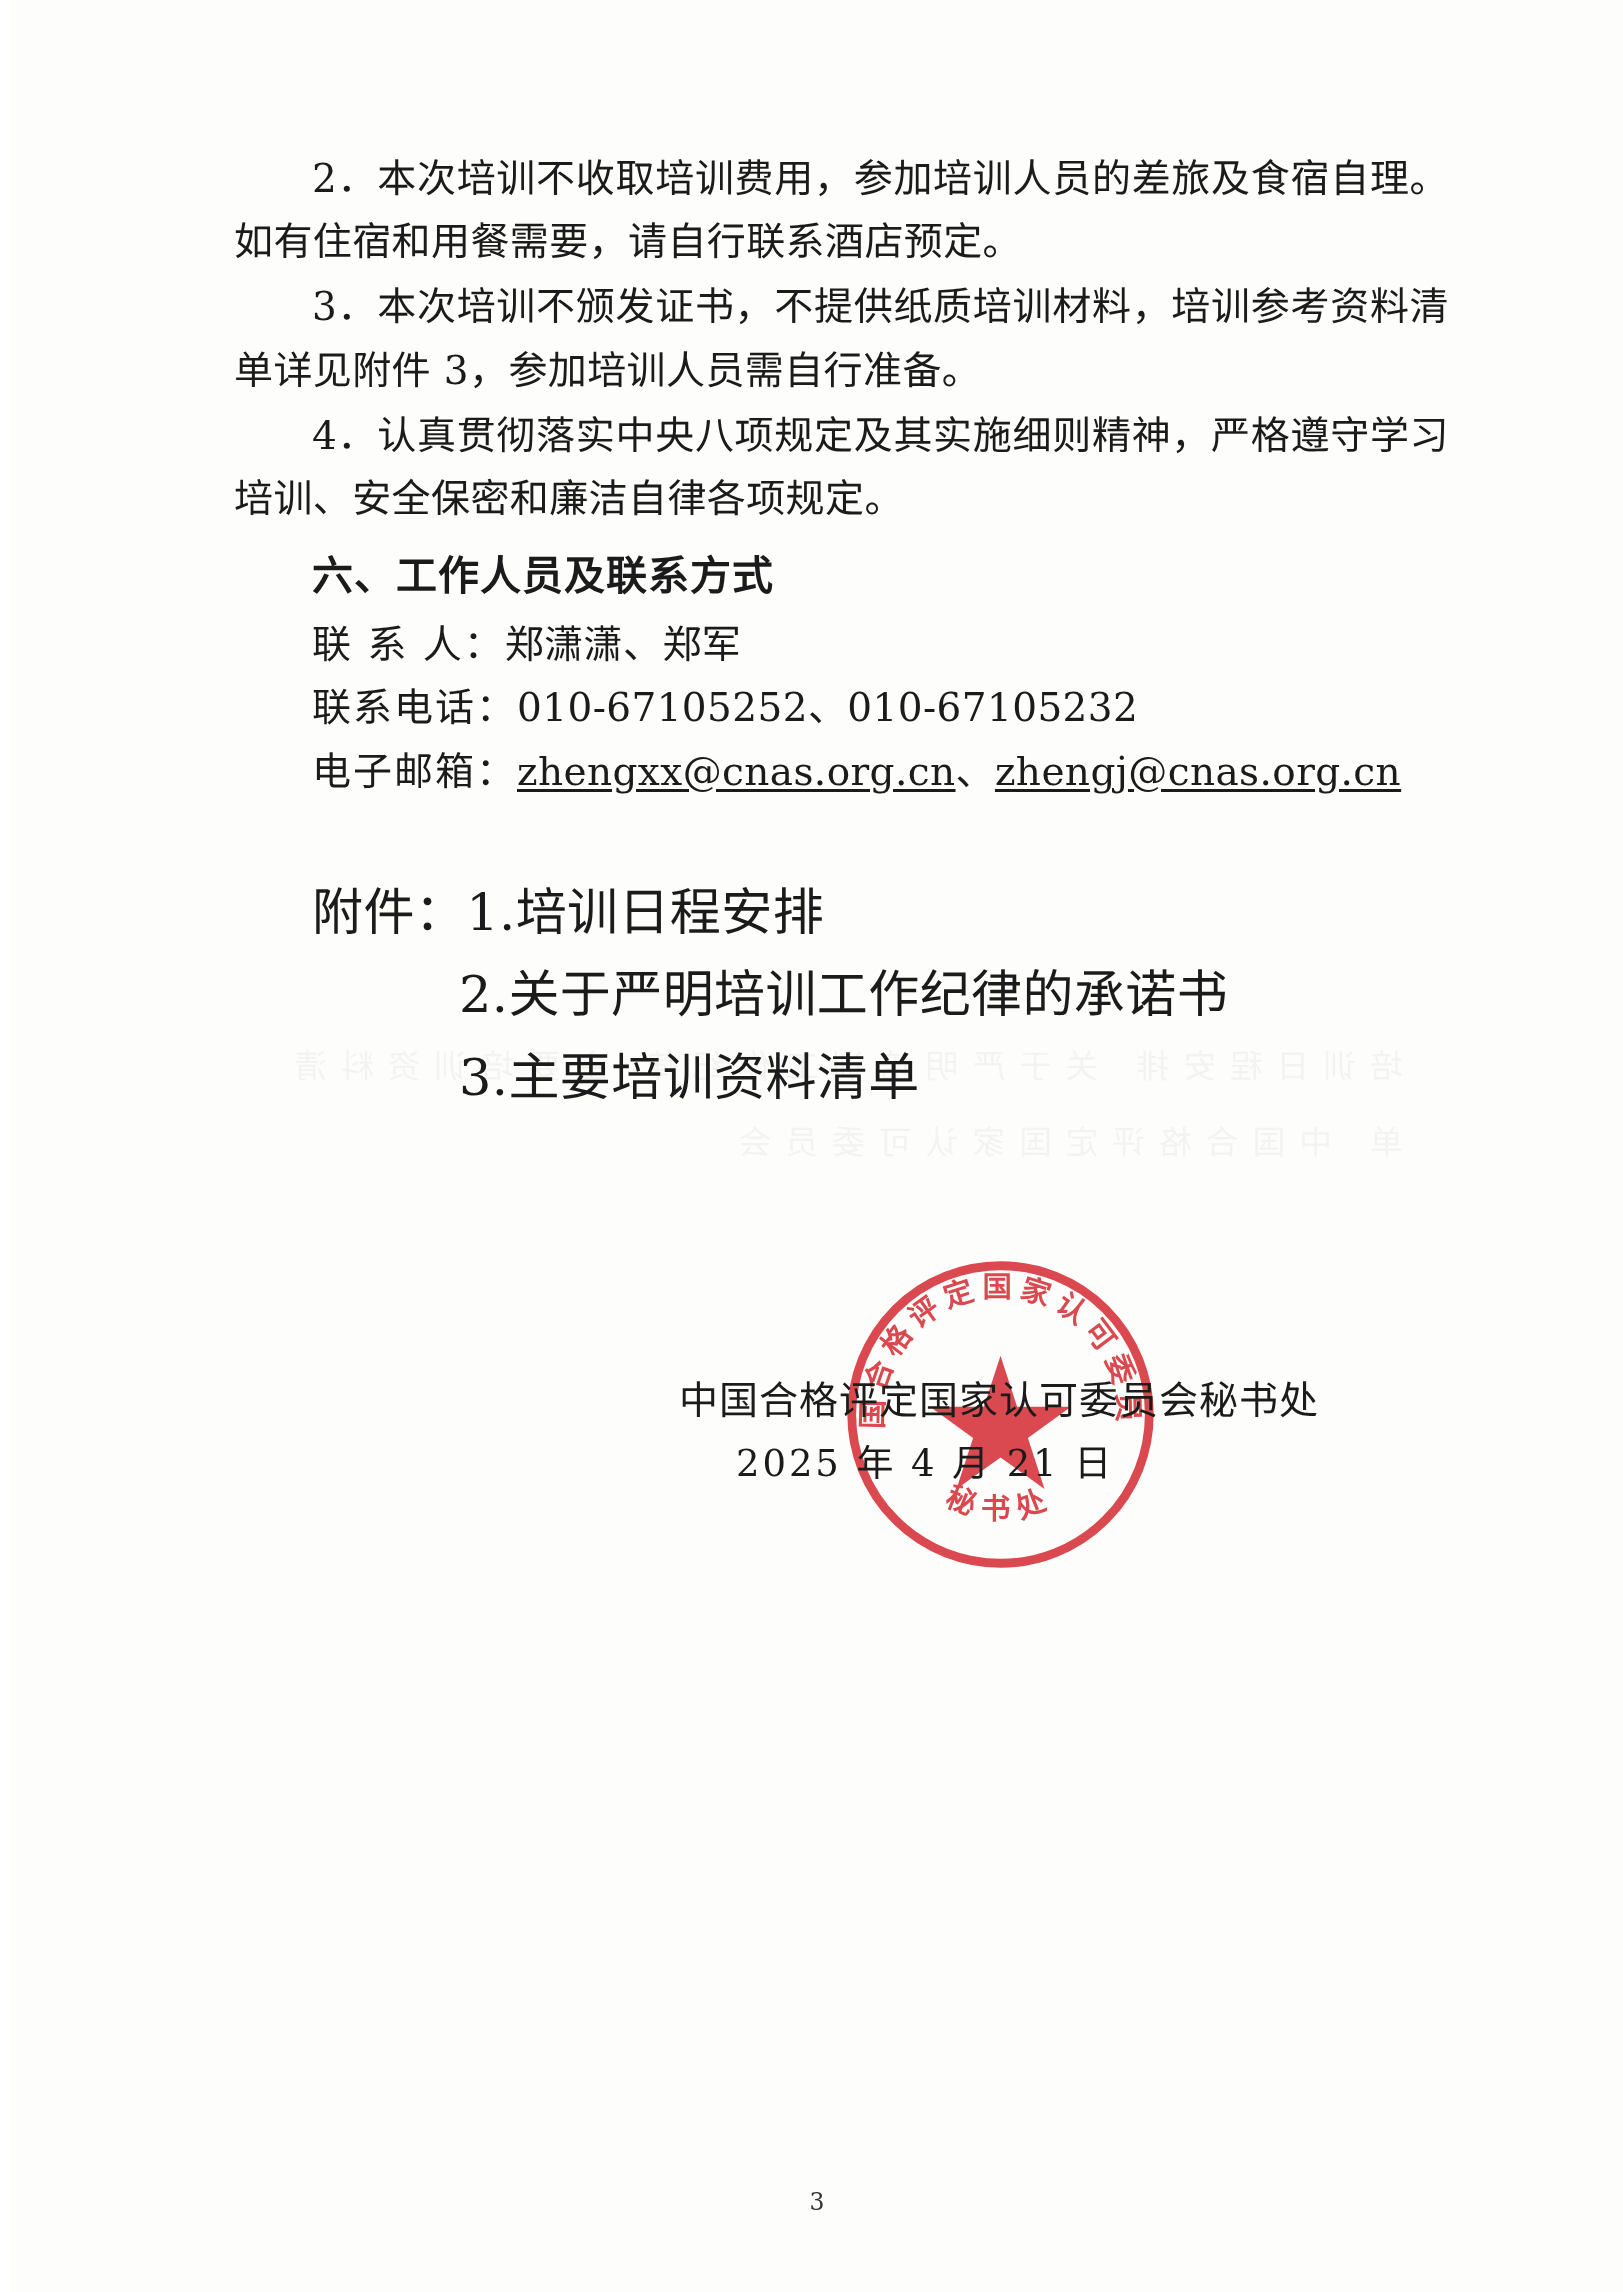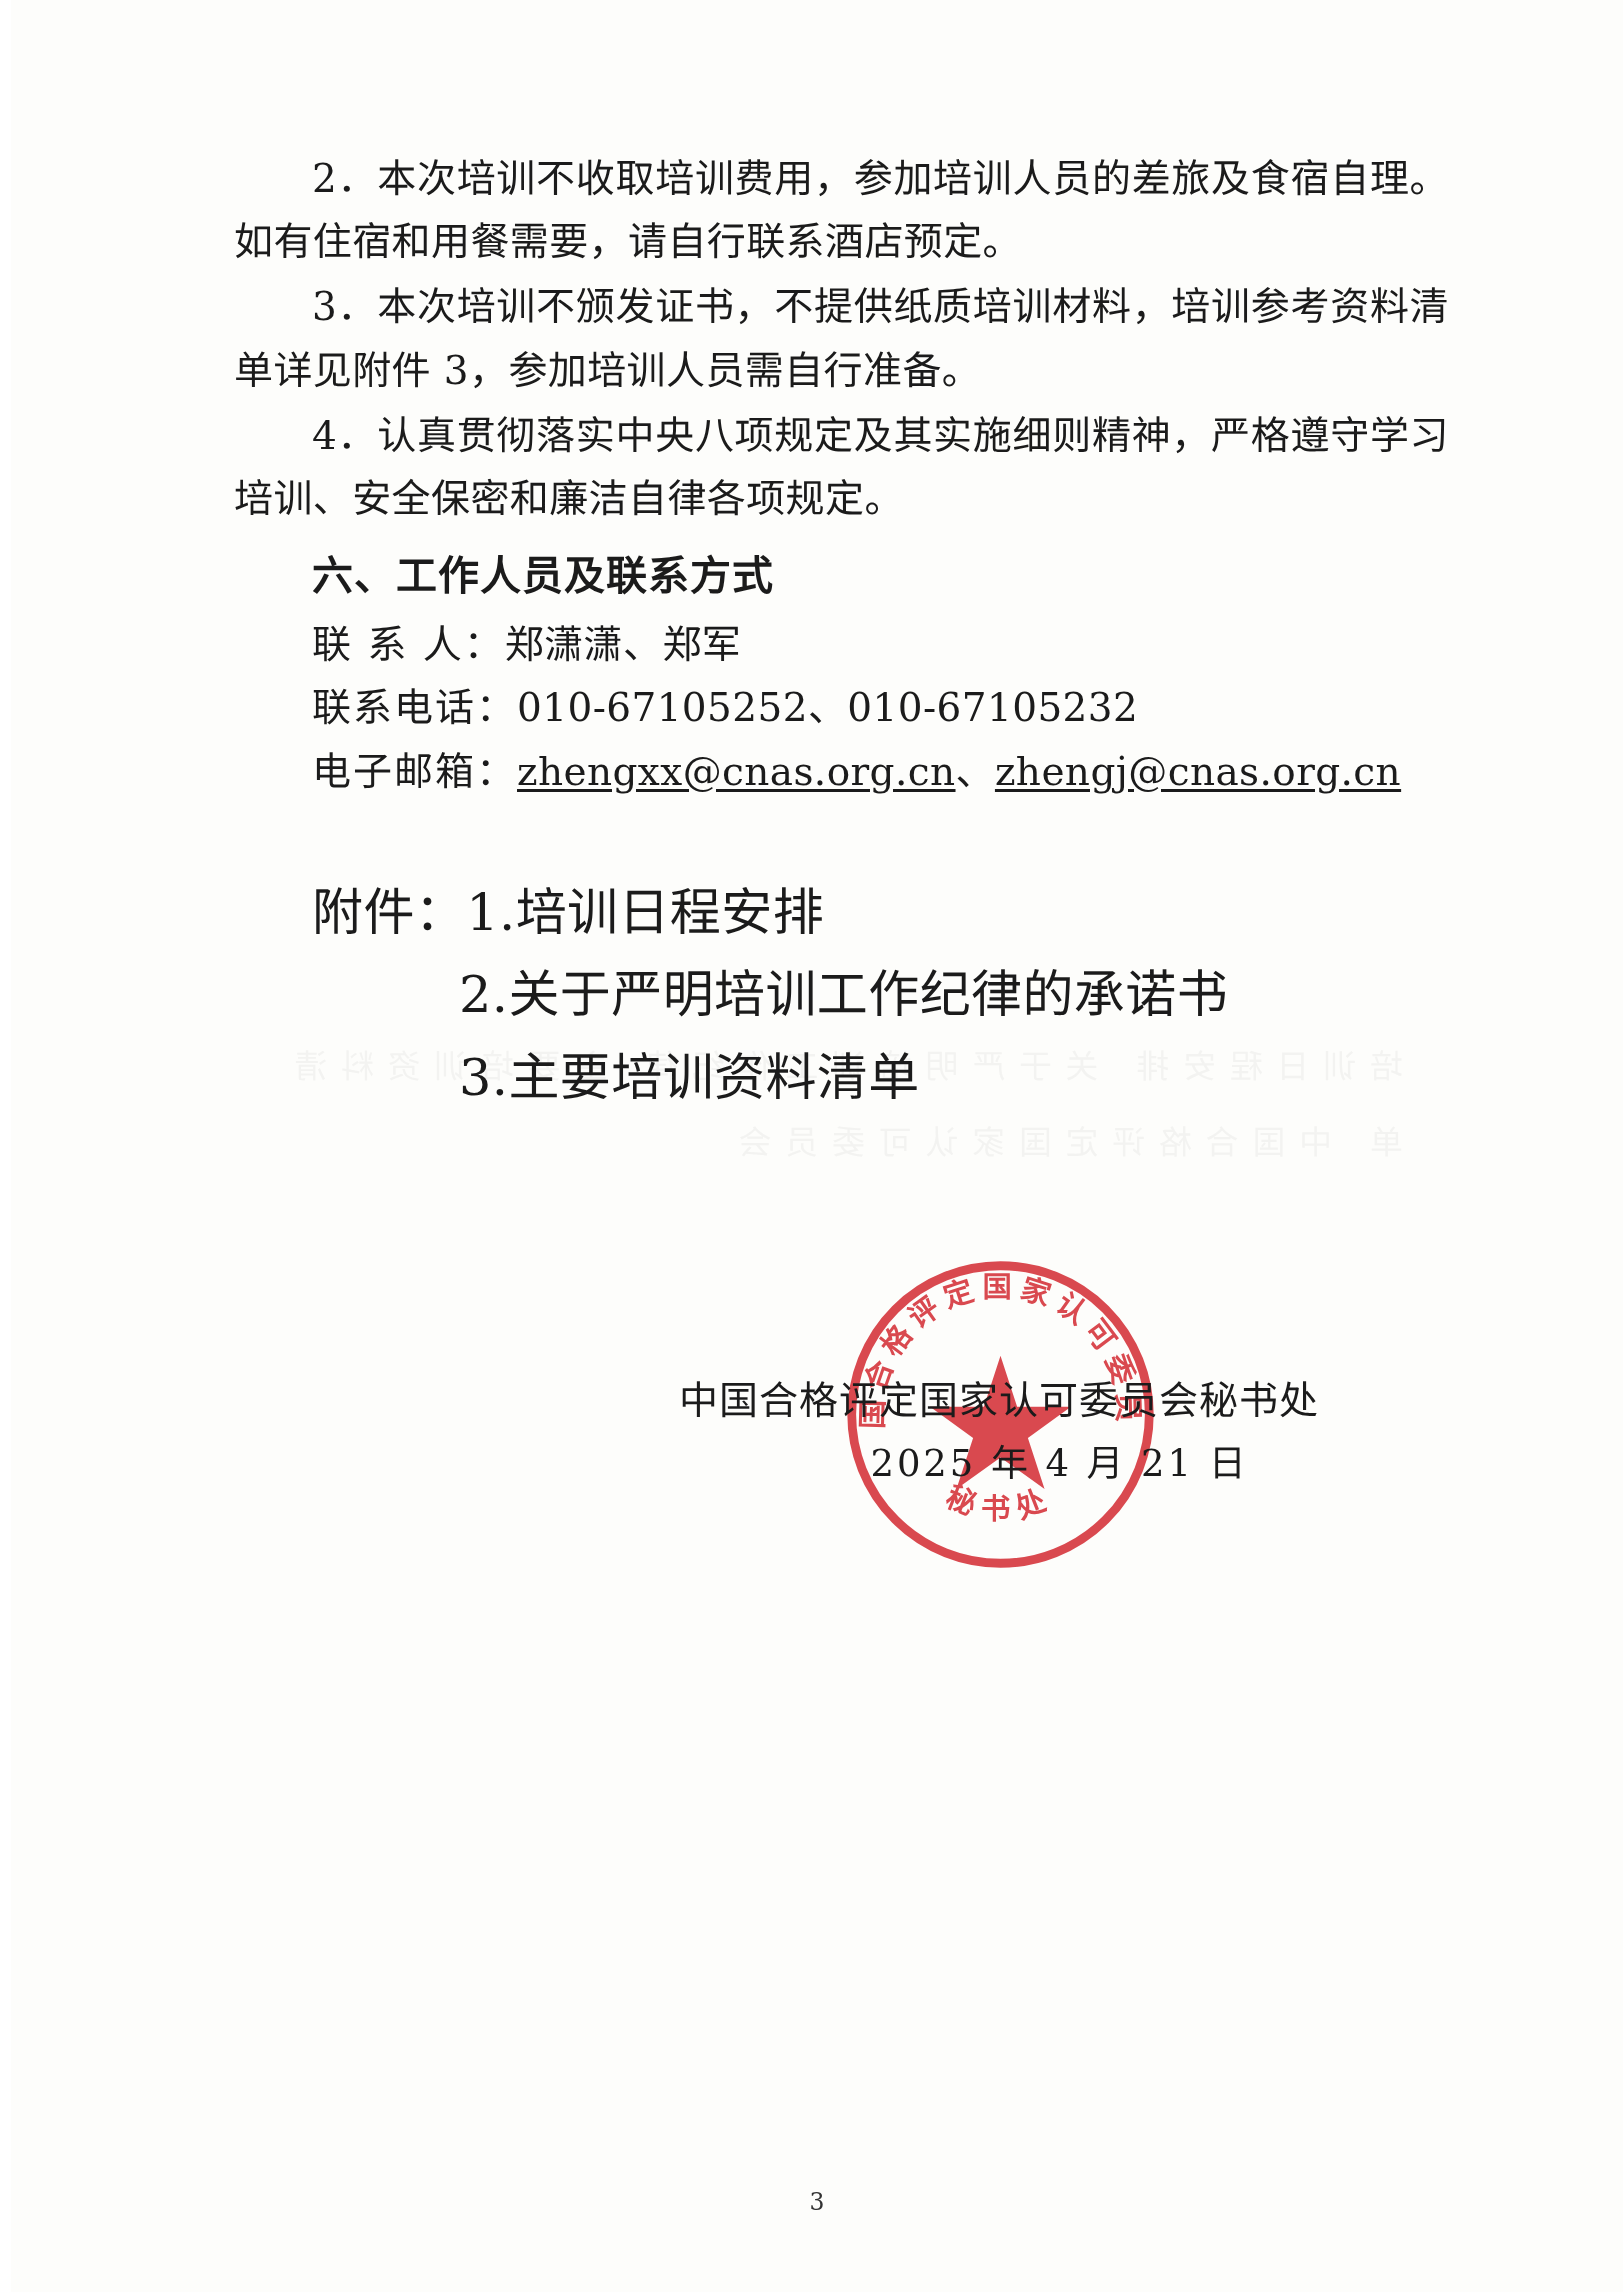--- a/index.html
+++ b/index.html
@@ -94,21 +94,20 @@
     letter-spacing: 1px;
     margin: 0;
     padding-left: 41px;
   }
   .sig-date {
     font-size: 37px;
     line-height: 1.5;
     letter-spacing: 2.9px;
     margin: 5.9px 0 0 0;
     padding-left: 98px;
-    text-align: center;
   }
 
   
   .seal {
     position: absolute;
     left: 828px;
     top: 1253px;
     width: 323px;
     height: 323px;
     pointer-events: none;

